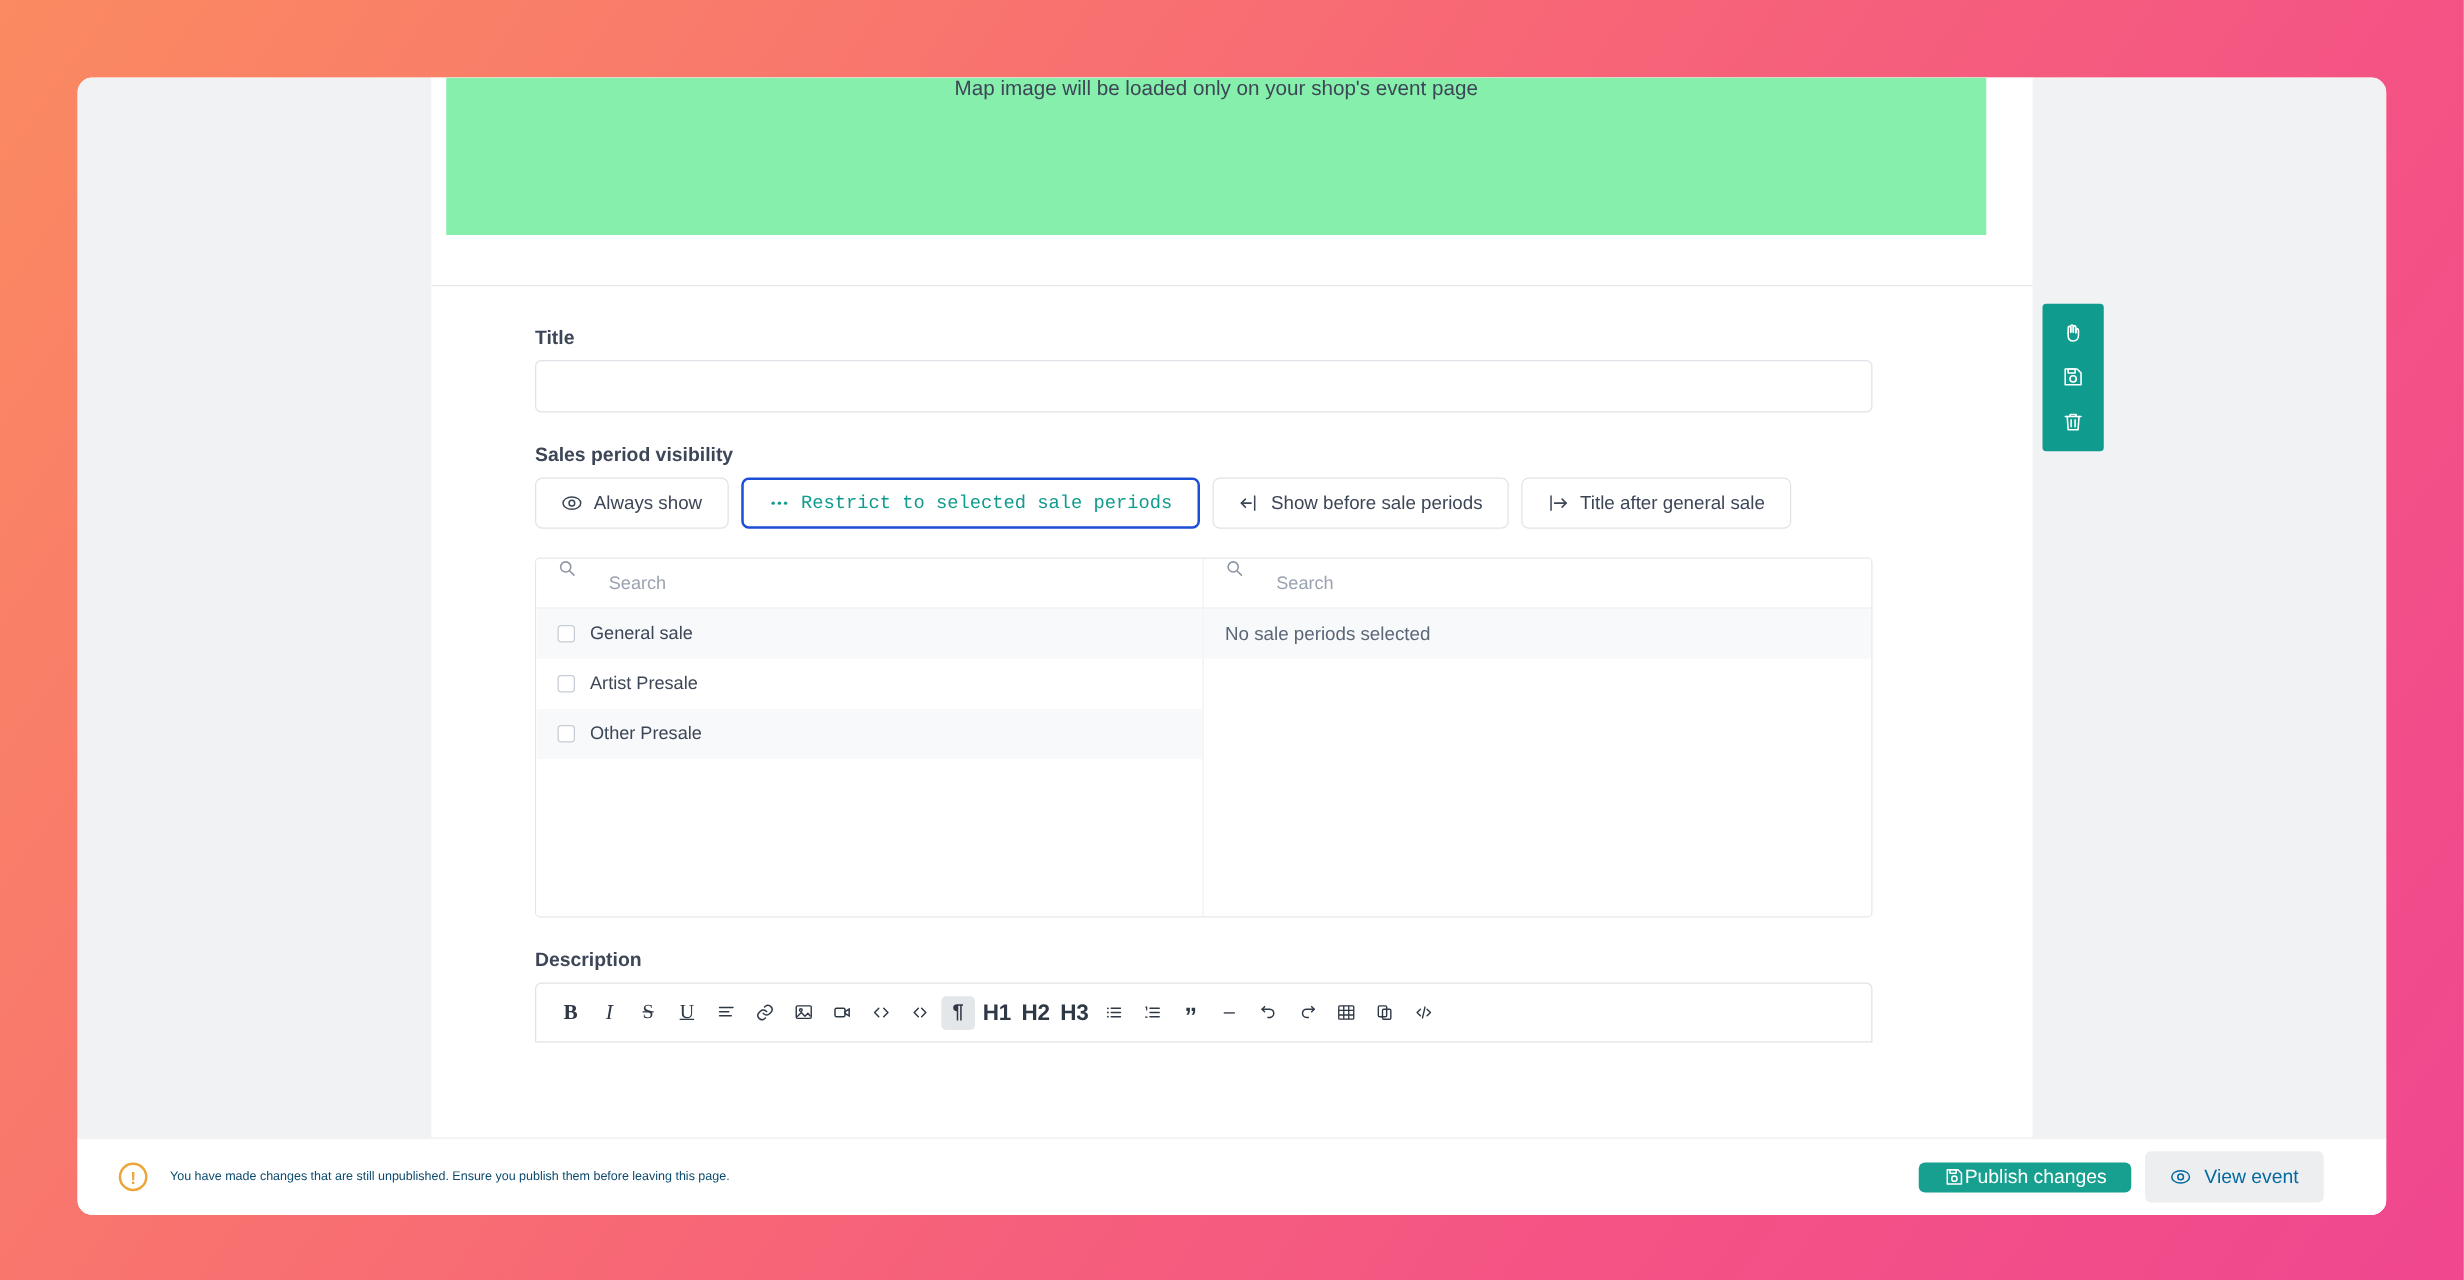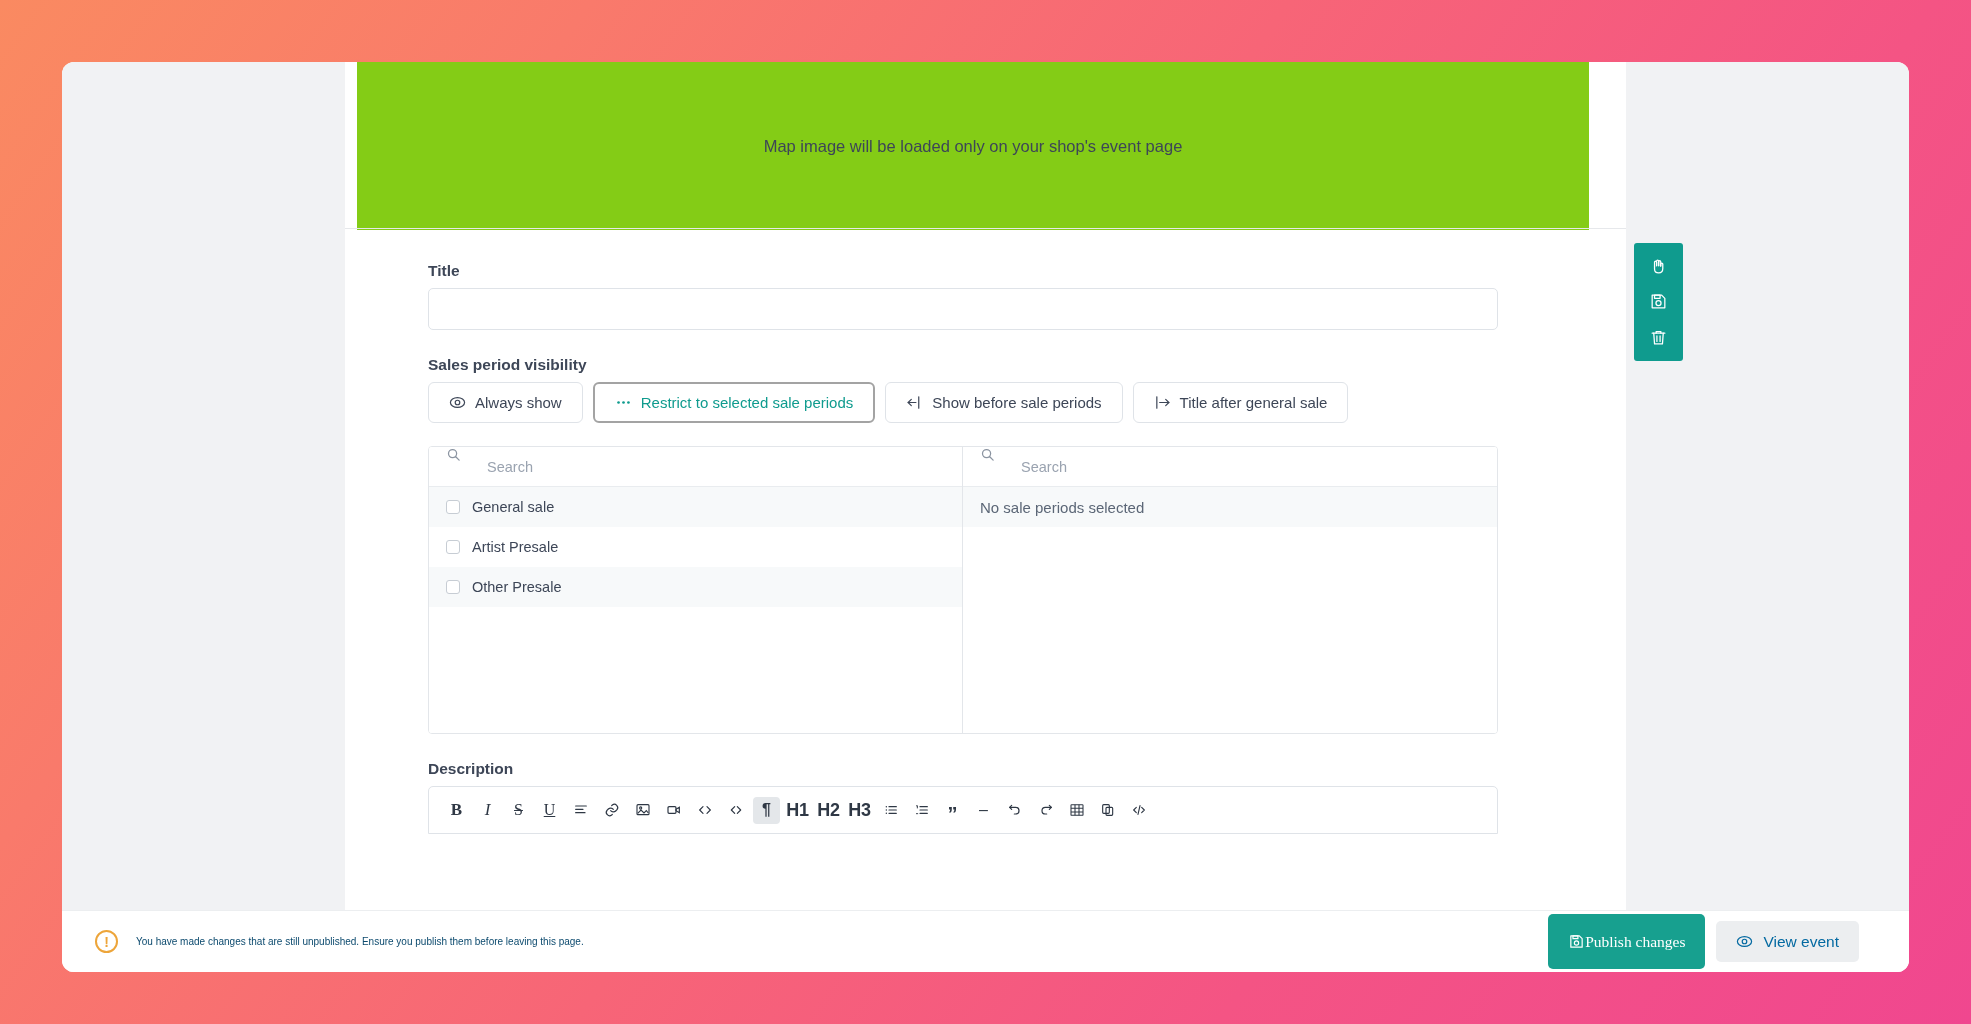--- a/index.html
+++ b/index.html
@@ -42,24 +42,24 @@
     bottom: 0;
     background: #ffffff;
   }
 
   
   .map-placeholder {
     position: absolute;
     left: 12px;
     top: 0px;
     width: 1232px;
-    height: 168px;
-    background: #84cc16;
-    display: flex;
-    align-items: center;
+    height: 126px;
+    background: #86efac;
+    display: flex;
+    align-items: flex-start;
     justify-content: center;
   }
   .map-placeholder span {
     font-size: 16.5px;
     color: #3d4657;
   }
   .section-divider {
     position: absolute;
     left: 0;
     top: 166px;
@@ -114,22 +114,23 @@
     justify-content: center;
     gap: 9px;
     padding: 0 20px;
     font-family: "Liberation Sans", sans-serif;
     font-size: 15px;
     color: #3d4657;
     cursor: pointer;
     white-space: nowrap;
   }
   .seg-btn.active {
-    border: 2px solid #a3a3a3;
+    border: 2px solid #1d4ed8;
     color: #0f9b8e;
+    font-family: Liberation Mono, monospace;
   }
   .seg-btn .ico { display: flex; align-items: center; }
 
   
   .transfer {
     margin-top: 23px;
     width: 1070px;
     height: 288px;
     border: 1px solid #e3e6ea;
     border-radius: 4px;
@@ -312,26 +313,26 @@
     color: #0c4a6e;
   }
   .bar-actions {
     margin-left: auto;
     display: flex;
     align-items: center;
     gap: 11px;
     margin-right: 26px;
   }
   .btn-publish {
-    height: 55px;
+    height: 24px;
     background: #17a08f;
     border: none;
     border-radius: 5px;
     color: #ffffff;
-    font-family: Liberation Serif, serif;
+    font-family: Liberation Sans, sans-serif;
     font-size: 15.5px;
     padding: 0 20px;
     display: flex;
     align-items: center;
     cursor: pointer;
   }
   .btn-view {
     height: 41px;
     background: #eceef0;
     border: none;

